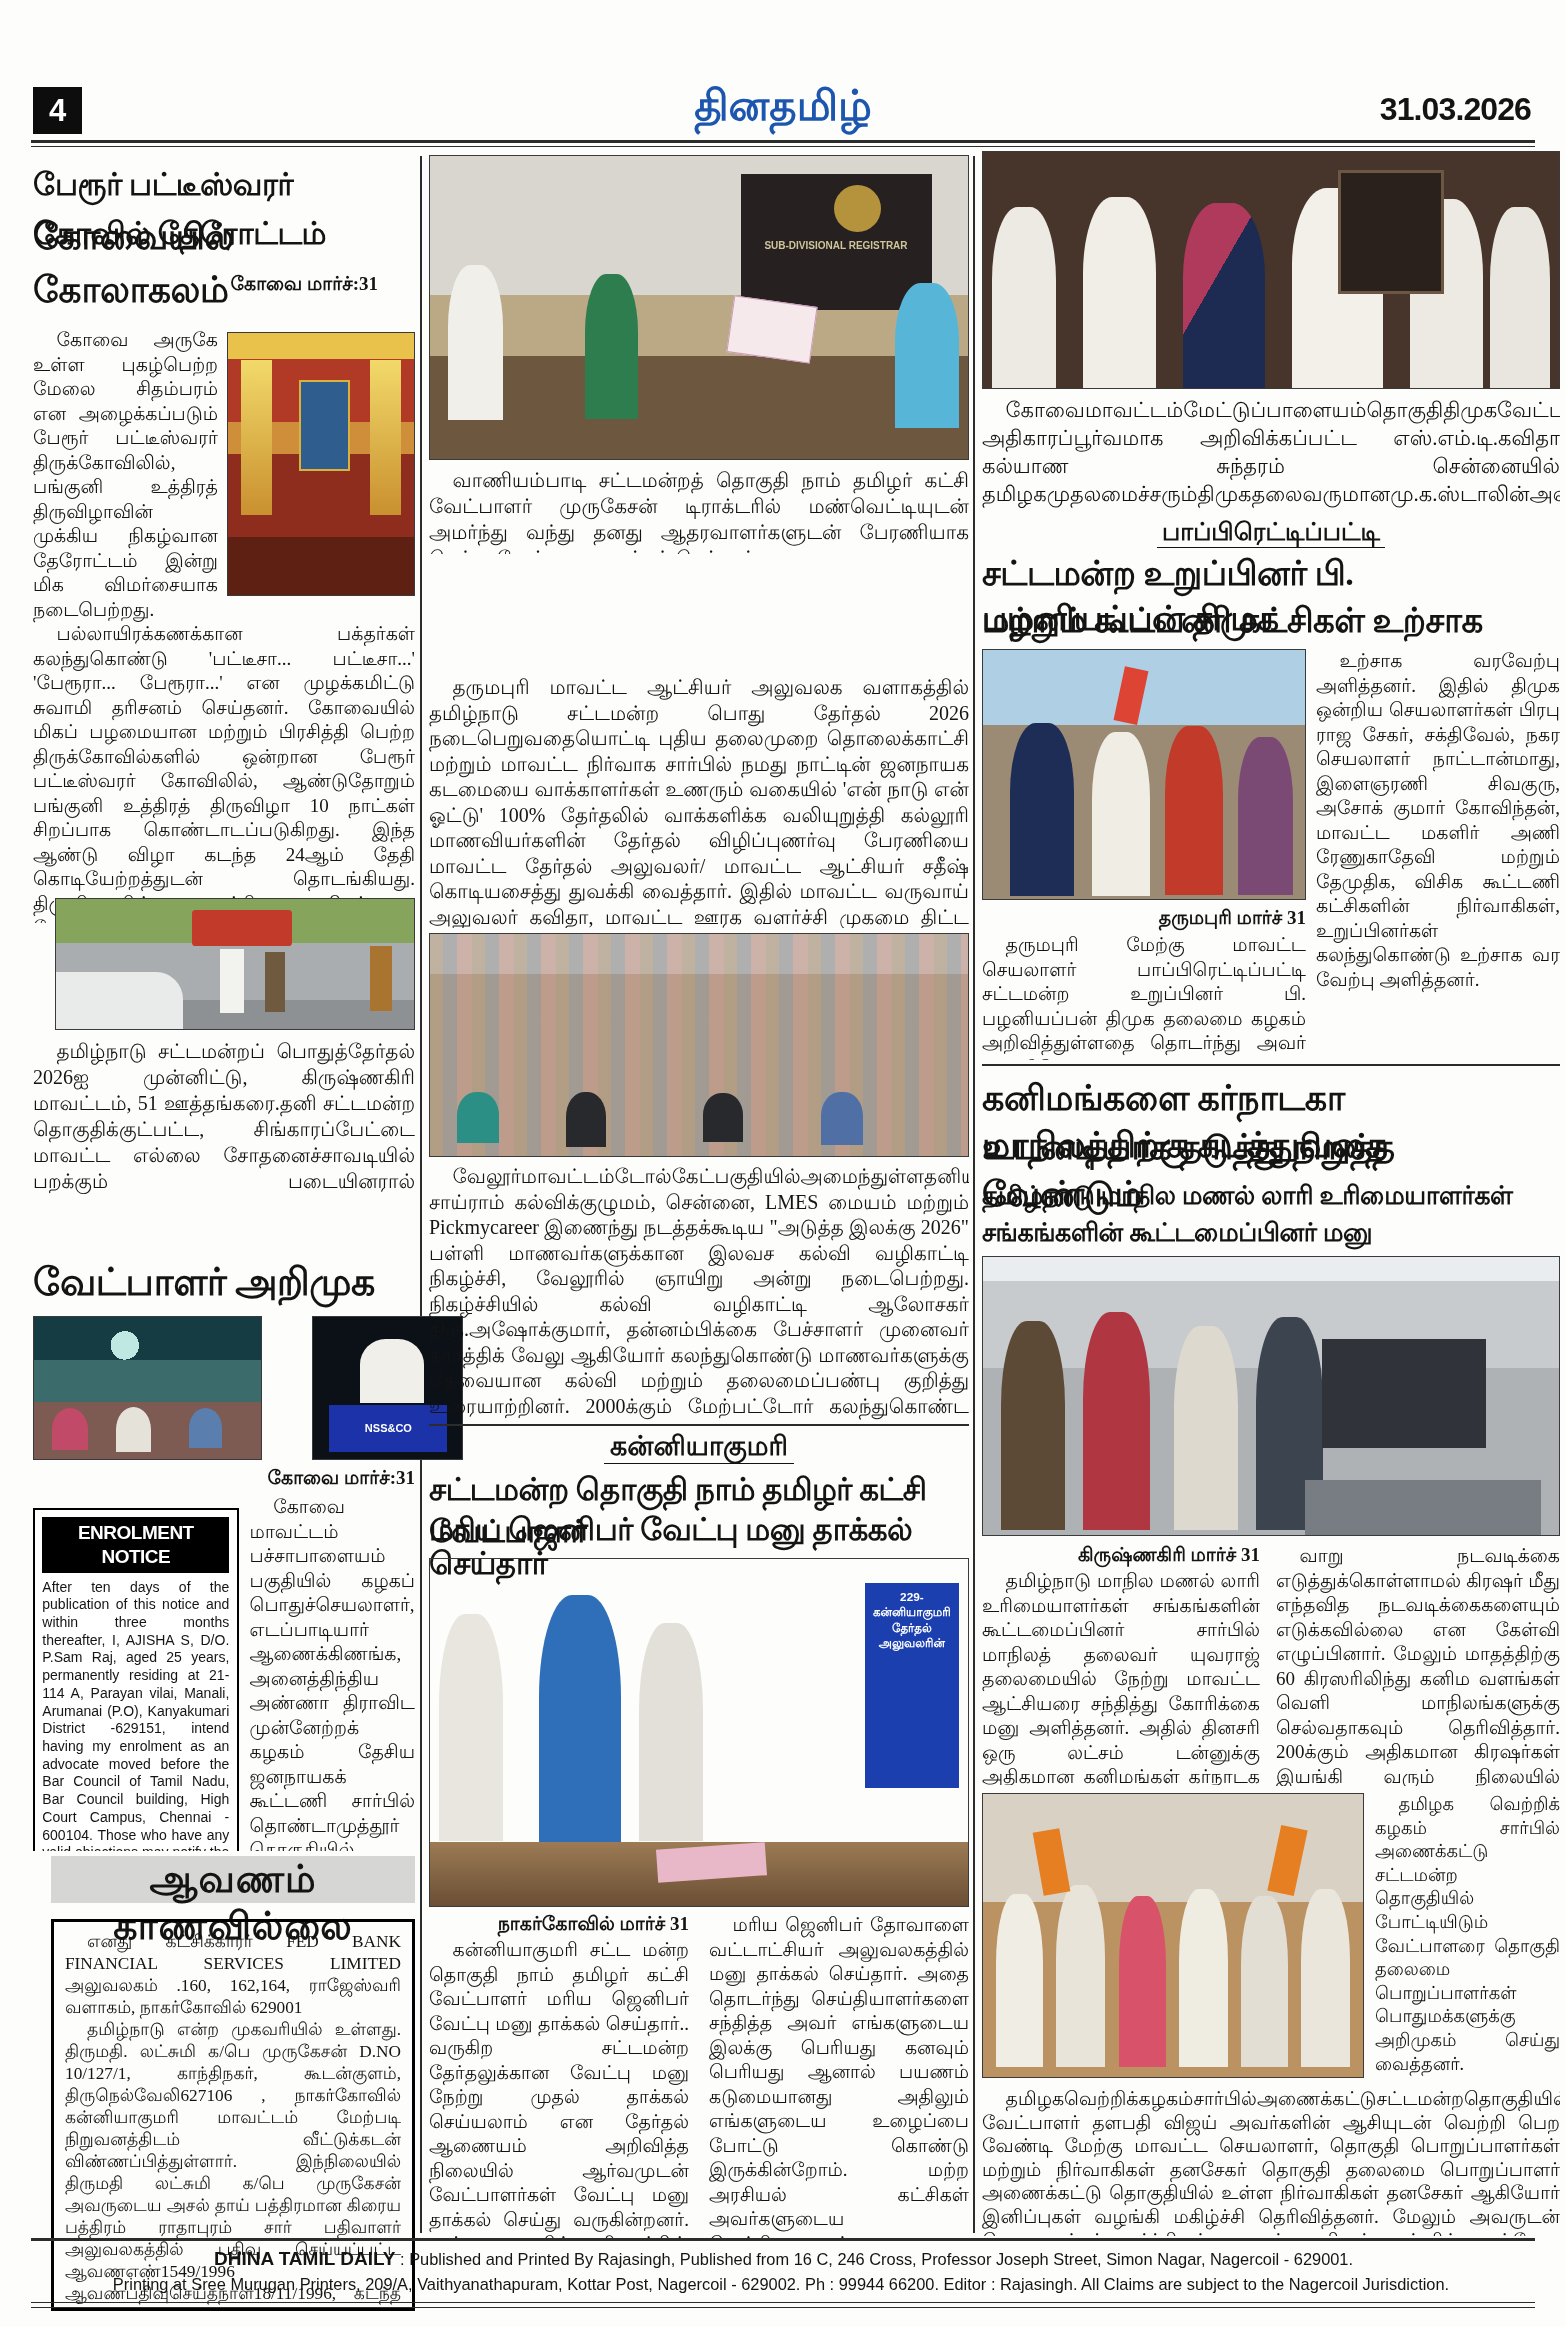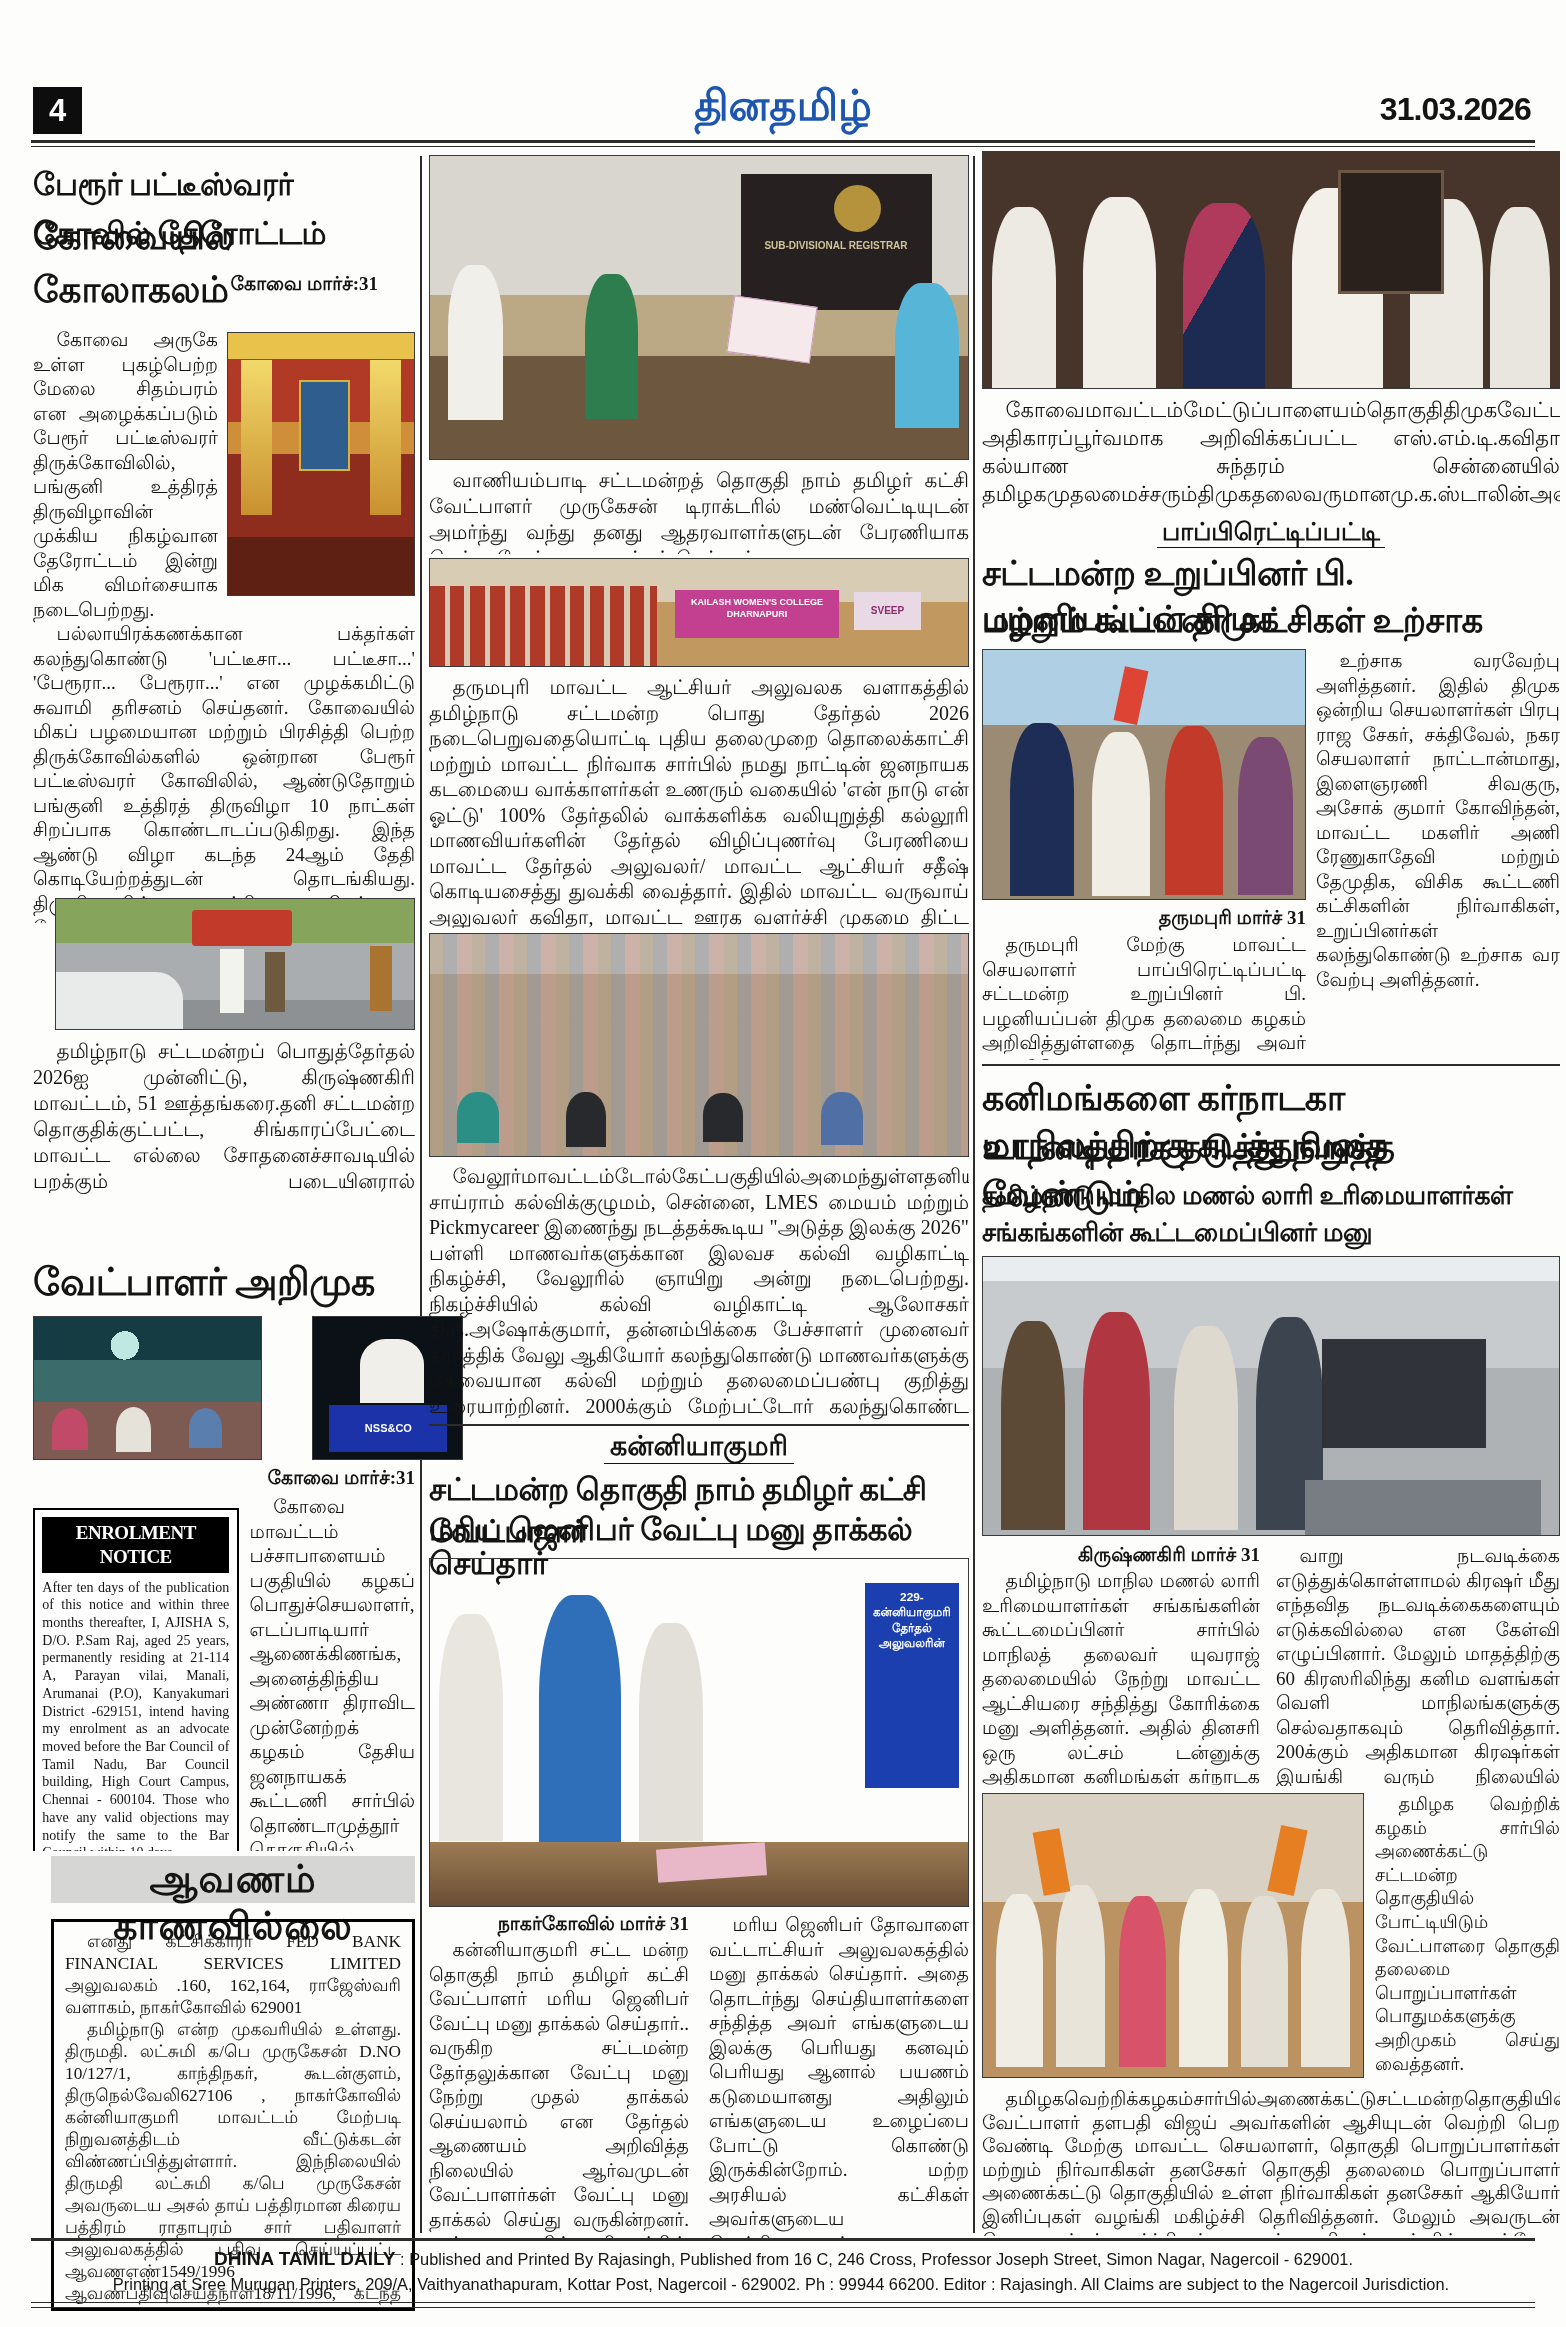--- a/index.html
+++ b/index.html
@@ -11,21 +11,21 @@
   .indent p{margin:0;text-indent:23.6px;}
   .dateline{font-weight:bold;font-size:19px;}
   .headline{font-weight:bold;letter-spacing:-0.5px;}
   .kicker{font-weight:bold;text-align:center;font-size:23.6px;}
   .kicker span{border-bottom:1.8px solid #141414;padding:0 5.5px 1.8px;}
   .ph{border:1.8px solid #3a3a3a;overflow:hidden;}
   .ph .b{position:absolute;}
   .caption{font-size:20px;line-height:26px;text-align:justify;overflow:hidden;}
   .vrule{width:1.8px;background:#2c2c2c;}
   .hrule{height:1.8px;background:#2c2c2c;}
-  .notice{border:2.7px solid #000;background:#fff;padding:7.3px;font-family:Liberation Serif, serif;}
+  .notice{border:2.7px solid #000;background:#fff;padding:7.3px;font-family:Liberation Sans, sans-serif;}
   .notice-title{background:#000;color:#fff;text-align:center;font-weight:bold;font-size:19px;
                 padding:3.6px 0;letter-spacing:-0.5px;}
   .notice-body{font-size:14px;line-height:17.7px;text-align:justify;margin-top:5.5px;}
   .gray-band{background:#d6d6d4;text-align:center;font-weight:bold;font-size:38px;
              letter-spacing:0.9px;line-height:47px;}
   .docbox{border:3.6px solid #000;padding:9px 11px;}
   .docbox .t{font-size:17.3px;line-height:22px;text-align:justify;}
   .ovl{position:absolute;color:#fff;font-family:"Liberation Sans",sans-serif;font-weight:bold;
        text-align:center;overflow:hidden;}
 </style>
@@ -110,26 +110,20 @@
     <div class="b" style="left:18px;top:109px;width:55px;height:155px;background:#f0efe9;border-radius:40% 40% 0 0;"></div>
     <div class="b" style="left:91px;top:100px;width:53px;height:164px;background:#ececе6;border-radius:40% 40% 0 0;"></div>
     <div class="b" style="left:155px;top:118px;width:53px;height:145px;background:#2e7d4f;border-radius:40% 40% 0 0;"></div>
     <div class="b" style="left:300px;top:145px;width:82px;height:55px;background:#f5e9ec;border:0.9px solid #c9b;transform:rotate(8deg);"></div>
     <div class="b" style="right:9px;top:127px;width:64px;height:145px;background:#57b6d8;border-radius:40% 40% 0 0;"></div>
   </div>
   <div class="abs caption indent" style="left:429px;top:467px;width:540px;height:87px;">
     <p>வாணியம்பாடி சட்டமன்றத் தொகுதி நாம் தமிழர் கட்சி வேட்பாளர் முருகேசன் டிராக்டரில் மண்வெட்டியுடன் அமர்ந்து வந்து தனது ஆதரவாளர்களுடன் பேரணியாக சென்று வேட்புமனு தாக்கல் செய்தார்.</p>
   </div>
 
-  <div class="ph abs" style="left:429px;top:558px;width:540px;height:109px;
-       background:linear-gradient(180deg,#d8cdb4 0 40%,#c1985f 40% 100%);">
-    <div class="b" style="left:0;top:27px;width:227px;height:82px;background:repeating-linear-gradient(90deg,#b03a28 0 14.5px,#d8c9b4 14.5px 20px);"></div>
-    <div class="b ovl" style="left:245px;top:31px;width:164px;height:42px;background:#c2408f;font-size:9px;line-height:12.7px;padding-top:5.5px;">KAILASH WOMEN'S COLLEGE DHARNAPURI</div>
-    <div class="b ovl" style="left:424px;top:33px;width:67px;height:38px;background:#e9d9e4;color:#8a2d6e;font-size:10px;line-height:38px;">SVEEP</div>
-  </div>
 
   <div class="abs body-txt indent" style="left:429px;top:675px;width:540px;height:253px;font-size:20px;line-height:25.5px;">
     <p>தருமபுரி மாவட்ட ஆட்சியர் அலுவலக வளாகத்தில் தமிழ்நாடு சட்டமன்ற பொது தேர்தல் 2026 நடைபெறுவதையொட்டி புதிய தலைமுறை தொலைக்காட்சி மற்றும் மாவட்ட நிர்வாக சார்பில் நமது நாட்டின் ஜனநாயக கடமையை வாக்காளர்கள் உணரும் வகையில் 'என் நாடு என் ஓட்டு' 100% தேர்தலில் வாக்களிக்க வலியுறுத்தி கல்லூரி மாணவியர்களின் தேர்தல் விழிப்புணர்வு பேரணியை மாவட்ட தேர்தல் அலுவலர்/ மாவட்ட ஆட்சியர் சதீஷ் கொடியசைத்து துவக்கி வைத்தார். இதில் மாவட்ட வருவாய் அலுவலர் கவிதா, மாவட்ட ஊரக வளர்ச்சி முகமை திட்ட இயக்குனர் ரூபன் சங்கர் ராஜ், மகளிர் திட்ட அலுவலர் சுந்தர்ராஜன், மாவட்ட ஆட்சியரின் நேர்முக உதவியாளர் கவிதா, இணை இயக்குனர் மருத்துவம் மற்றும் ஊரக நலப் பணிகள் சாந்தி ,செய்தி மக்கள் தொடர்பு அலுவலர் லோகநாதன், வட்டாட்சியர் சுகுமார் உள்ளிட்ட அரசு தொடர்புடைய அலுவலர்கள், கல்லூரி மாணவியர்கள் மற்றும் கல்லூரி பேராசிரியர்கள் கலந்துகொண்டனர்.</p>
   </div>
 
   <div class="ph abs" style="left:429px;top:933px;width:540px;height:224px;
        background:repeating-linear-gradient(90deg,rgba(120,90,60,.25) 0 12.7px,rgba(60,80,120,.25) 12.7px 27px,rgba(160,60,70,.2) 27px 42px),linear-gradient(180deg,#d7cfc2 0 18%,#c4b49c 18% 100%);">
     <div class="b" style="left:27px;bottom:12.7px;width:42px;height:51px;background:#2c8f86;border-radius:45% 45% 0 0;"></div>
     <div class="b" style="left:136px;bottom:9px;width:40px;height:55px;background:#27292c;border-radius:45% 45% 0 0;"></div>
     <div class="b" style="left:273px;bottom:14.5px;width:40px;height:49px;background:#27292c;border-radius:45% 45% 0 0;"></div>

